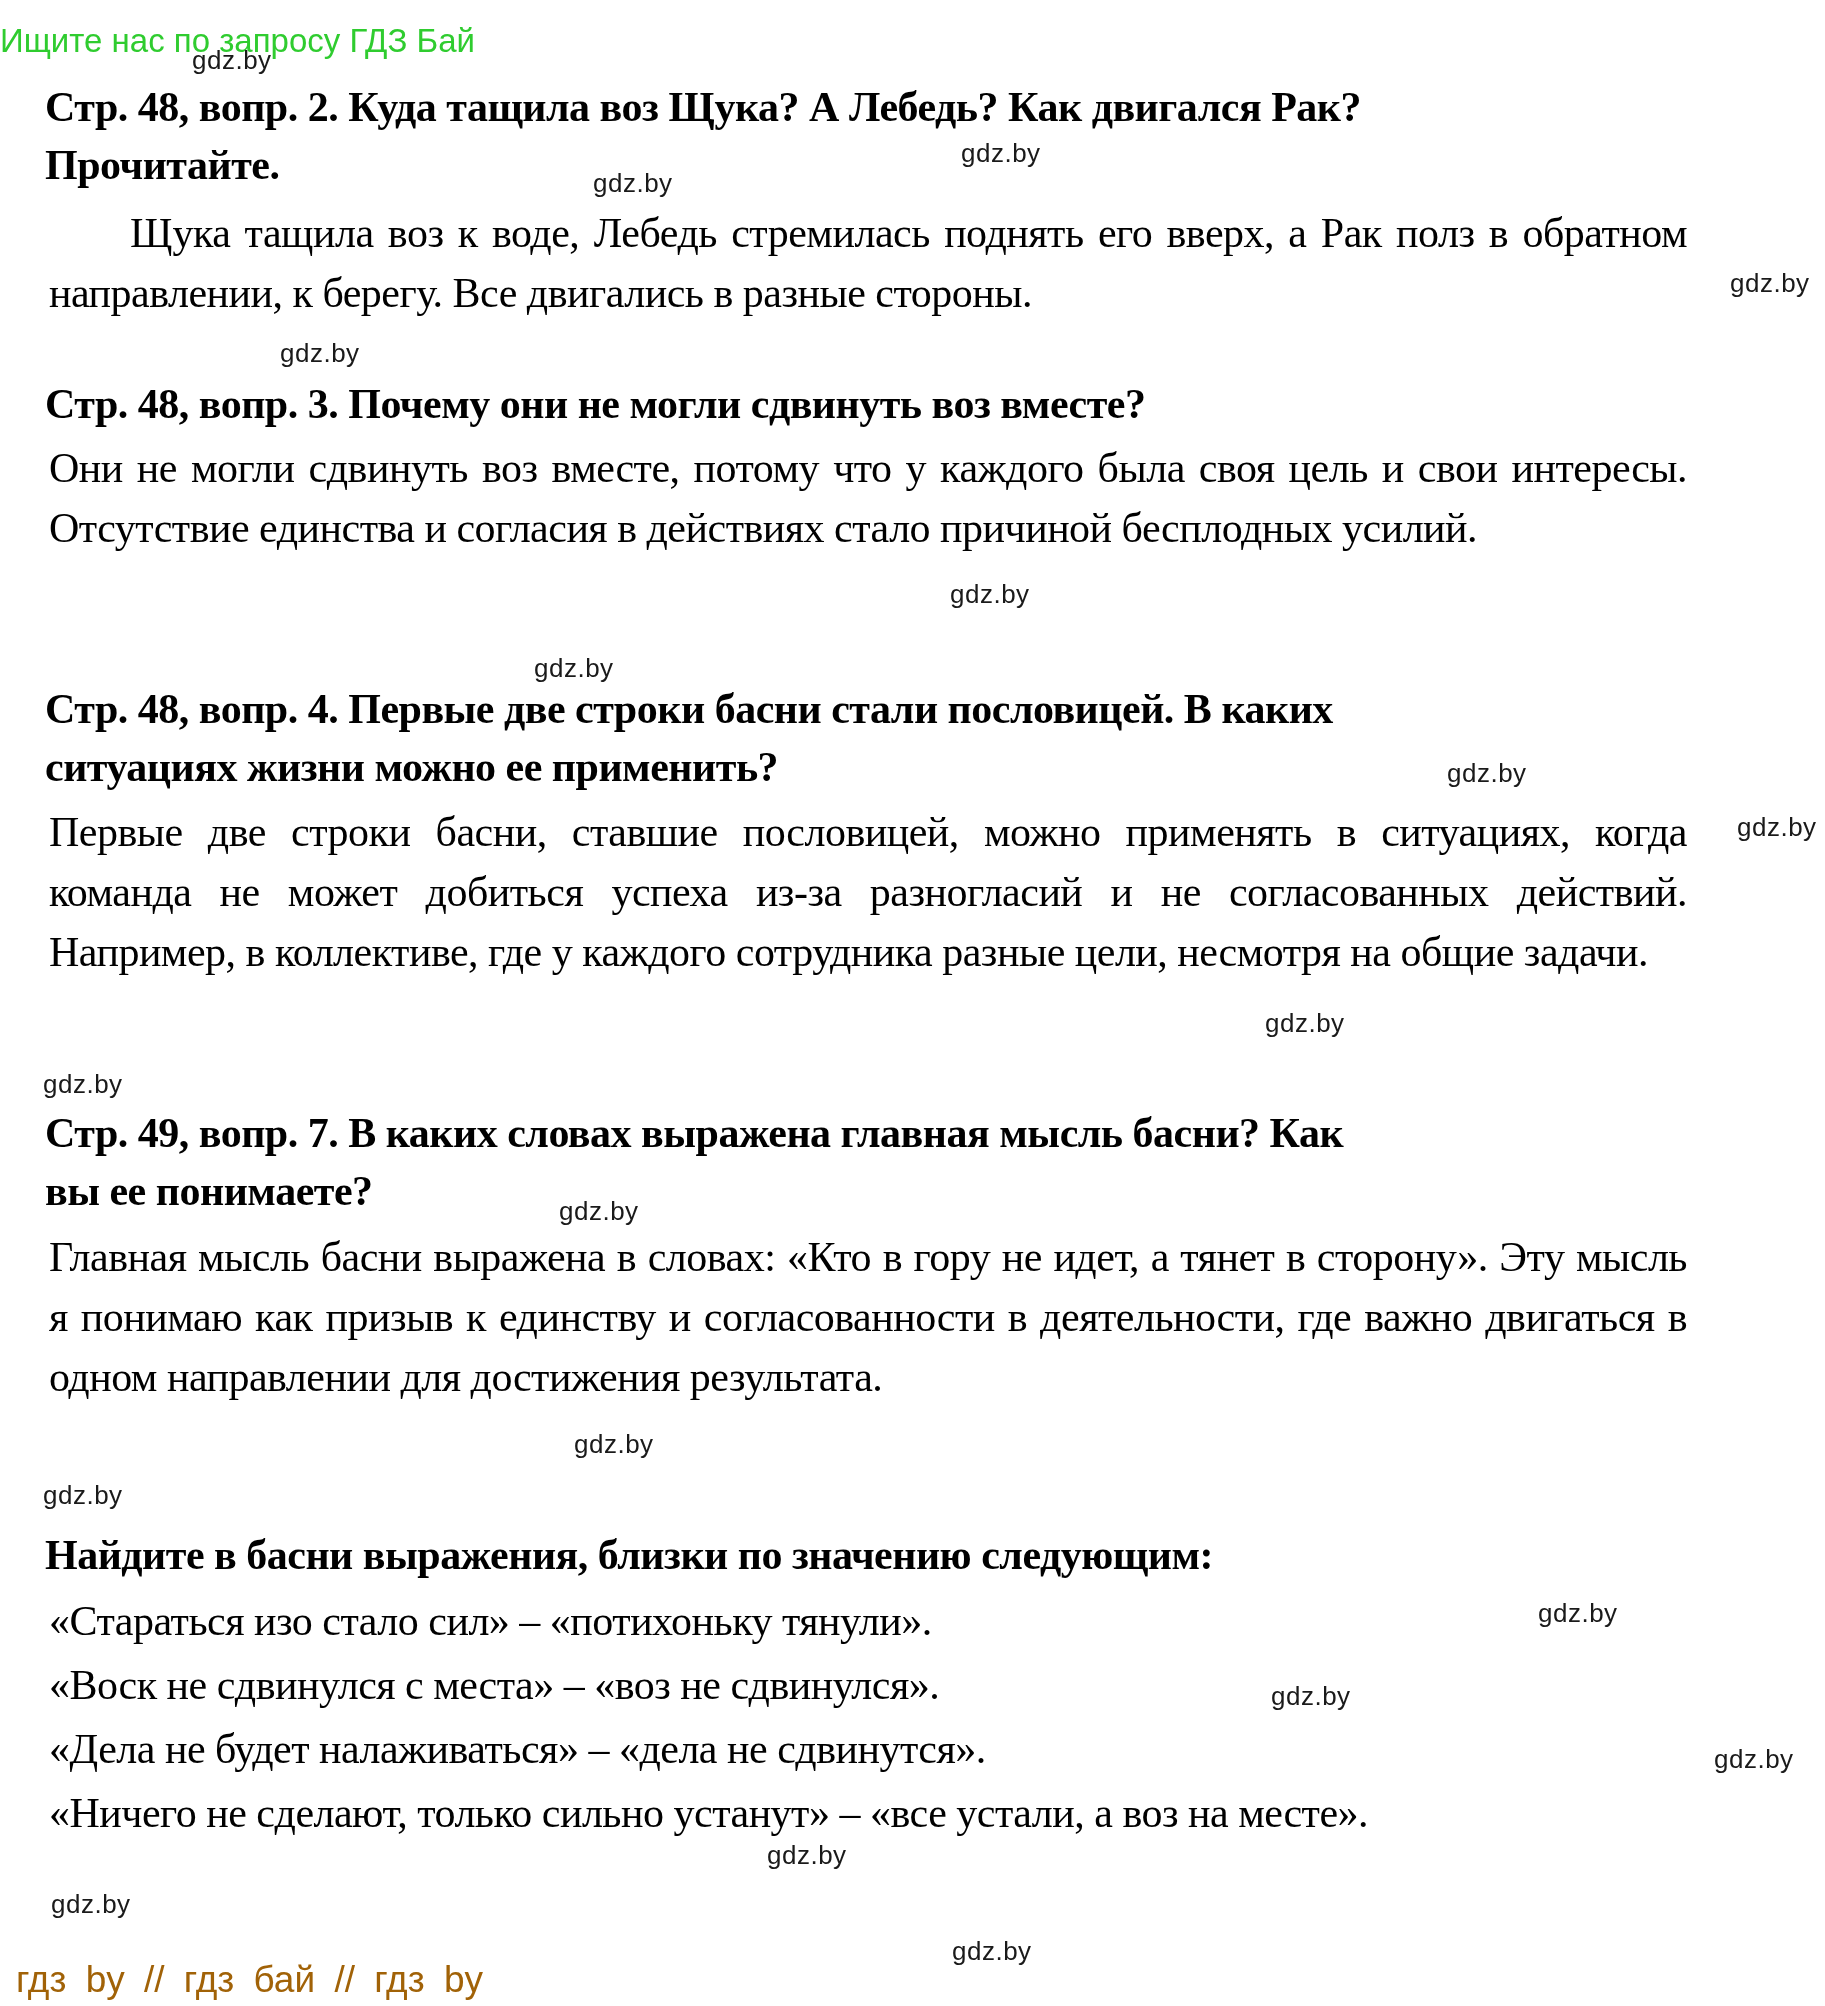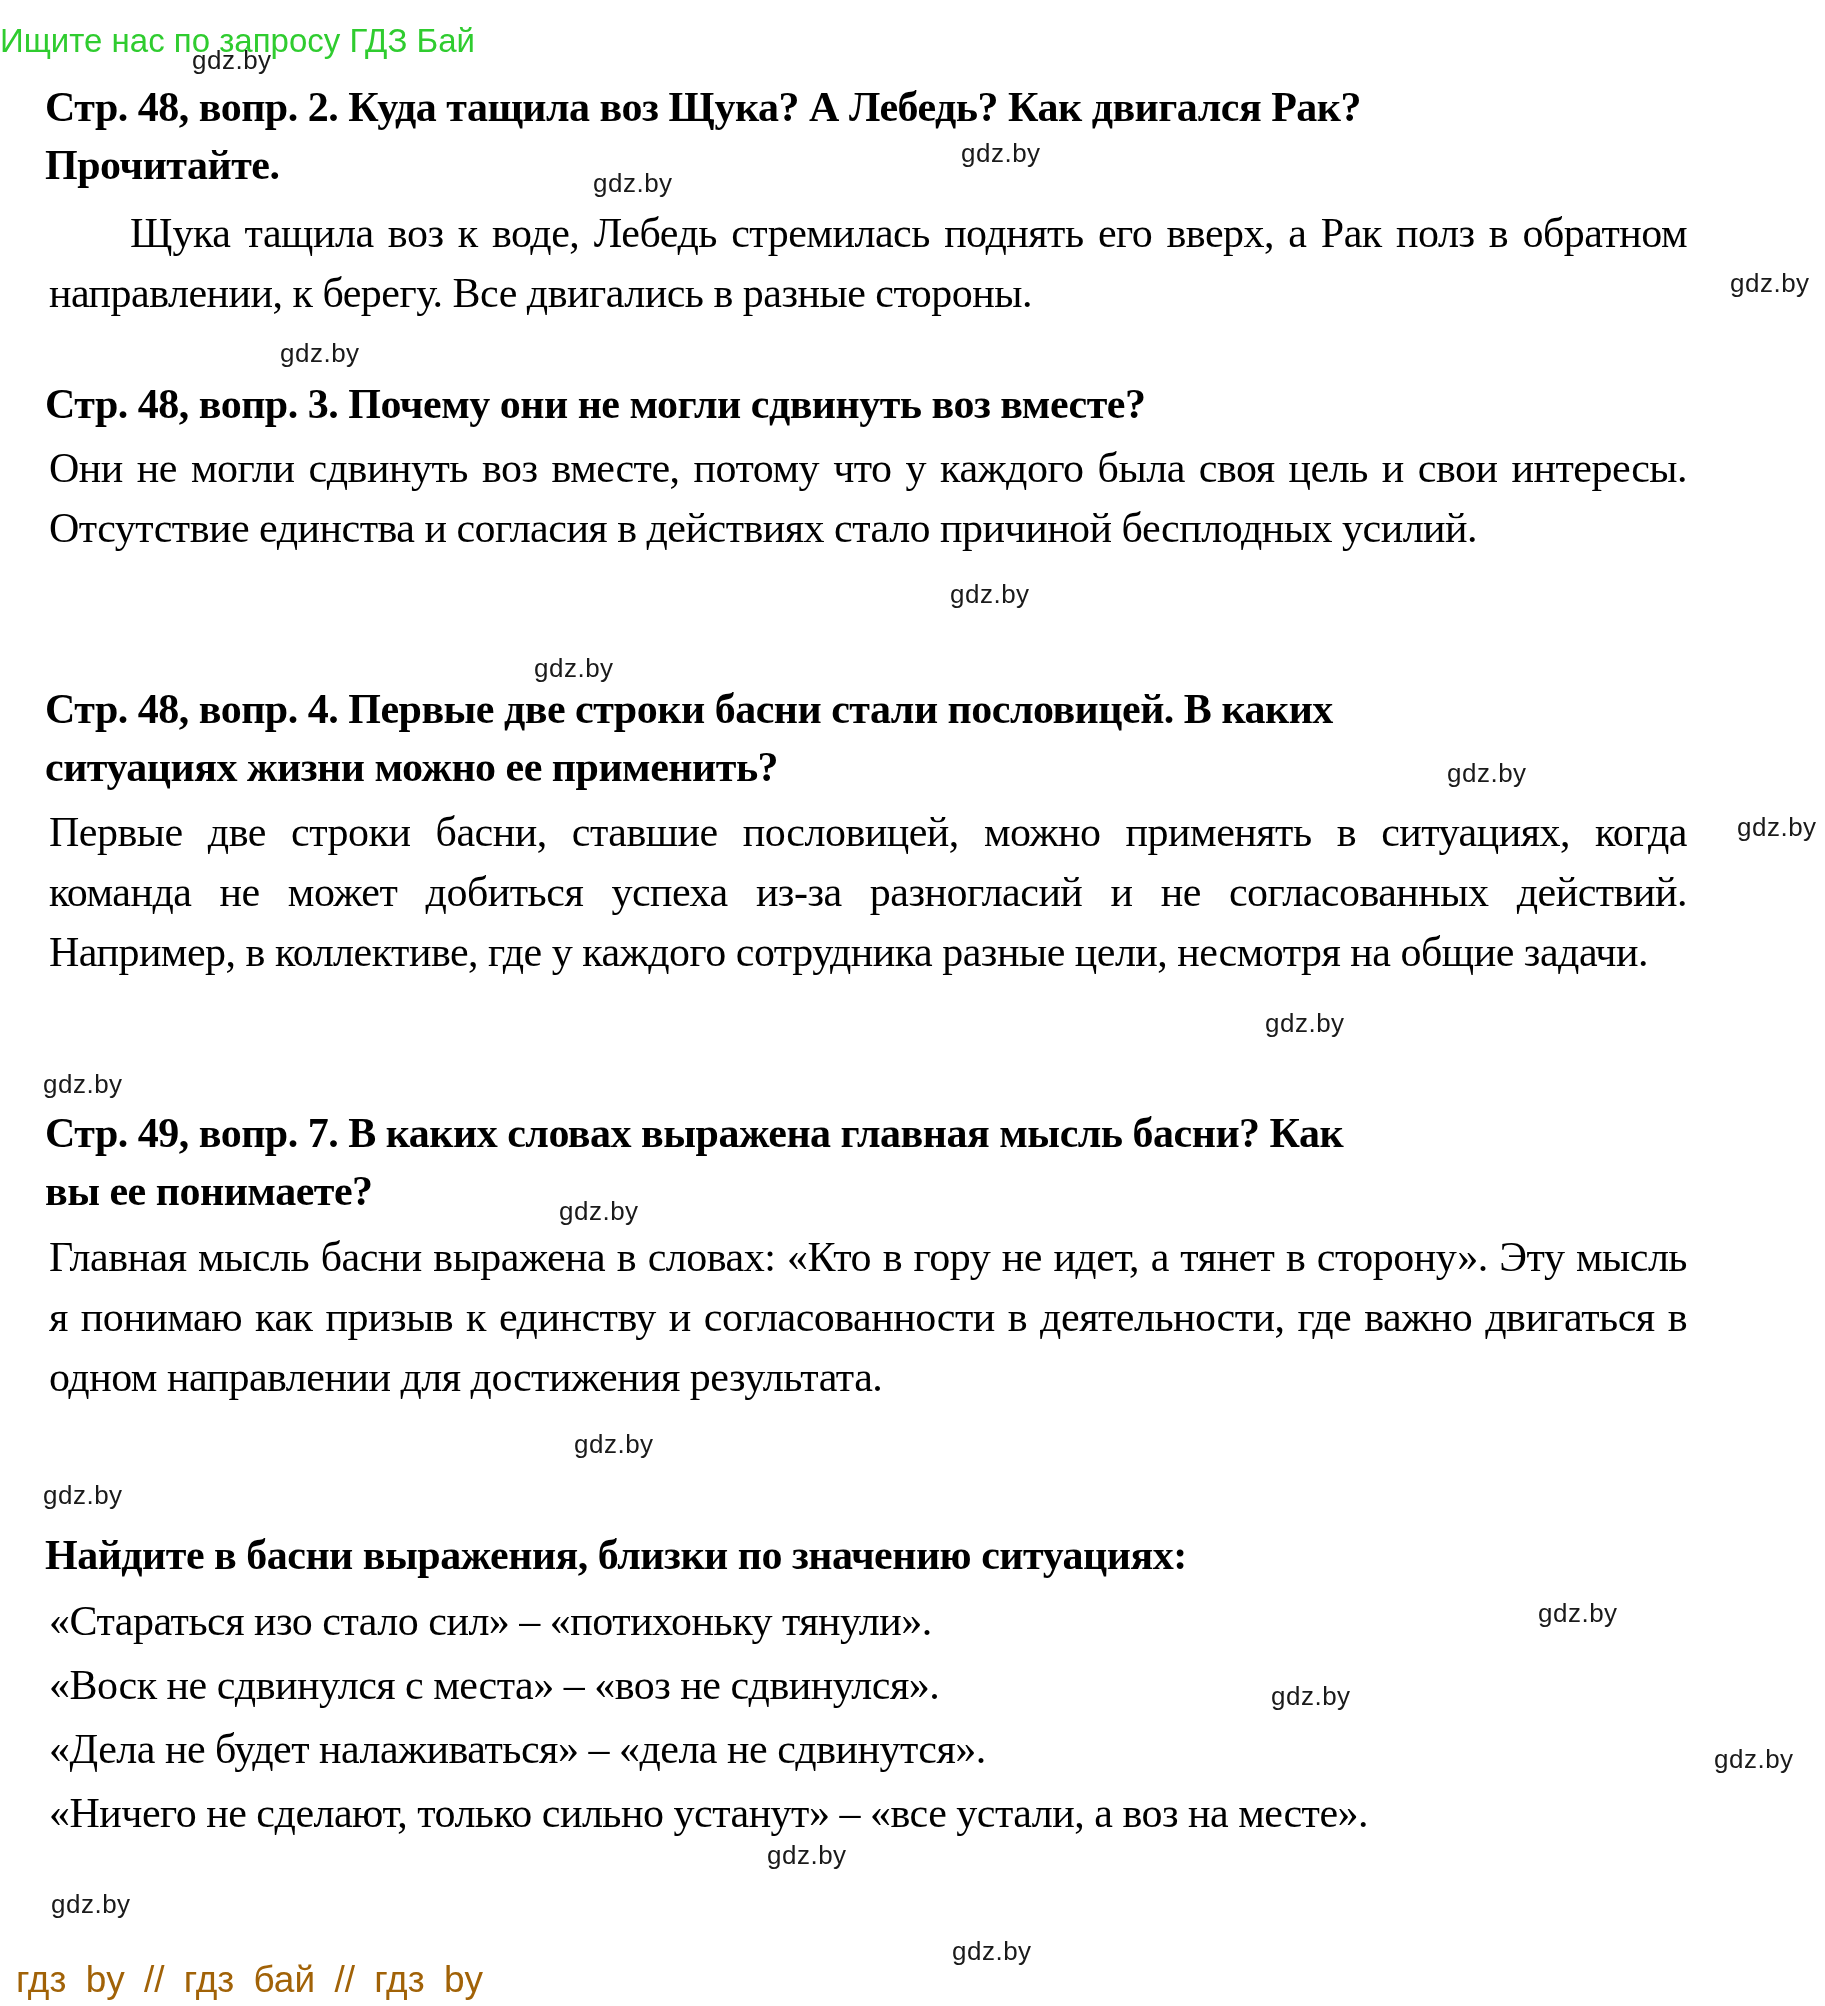--- a/index.html
+++ b/index.html
@@ -81,21 +81,21 @@
     <p class="a mh3" style="margin-top:5.4px">Они не могли сдвинуть воз вместе, потому что у каждого была своя цель и свои интересы. Отсутствие единства и согласия в действиях стало причиной бесплодных усилий.</p>
 
     <h1 class="q" style="margin-top:63px">Стр. 48, вопр. 4. Первые две строки басни стали пословицей. В каких
 ситуациях жизни можно ее применить?</h1>
     <p class="a mh4" style="margin-top:5.4px">Первые две строки басни, ставшие пословицей, можно применять в ситуациях, когда команда не может добиться успеха из-за разногласий и не согласованных действий. Например, в коллективе, где у каждого сотрудника разные цели, несмотря на общие задачи.</p>
 
     <h1 class="q" style="margin-top:63px">Стр. 49, вопр. 7. В каких словах выражена главная мысль басни? Как
 вы ее понимаете?</h1>
     <p class="a mh4" style="margin-top:7.2px">Главная мысль басни выражена в словах: «Кто в гору не идет, а тянет в сторону». Эту мысль я понимаю как призыв к единству и согласованности в деятельности, где важно двигаться в одном направлении для достижения результата.</p>
 
-    <h1 class="q" style="margin-top:60px">Найдите в басни выражения, близки по значению ситуациях:</h1>
+    <h1 class="q" style="margin-top:60px">Найдите в басни выражения, близки по значению следующим:</h1>
     <p class="a" style="margin-top:7.2px">«Стараться изо стало сил» – «потихоньку тянули».</p>
     <p class="a">«Воск не сдвинулся с места» – «воз не сдвинулся».</p>
     <p class="a">«Дела не будет налаживаться» – «дела не сдвинутся».</p>
     <p class="a mh2">«Ничего не сделают, только сильно устанут» – «все устали, а воз на месте».</p>
   </div>
 
   <span class="wm" style="left:192px;  top:45px">gdz.by</span>
   <span class="wm" style="left:961px; top:138px">gdz.by</span>
   <span class="wm" style="left:593px;  top:168px">gdz.by</span>
   <span class="wm" style="left:1730px; top:268px">gdz.by</span>

